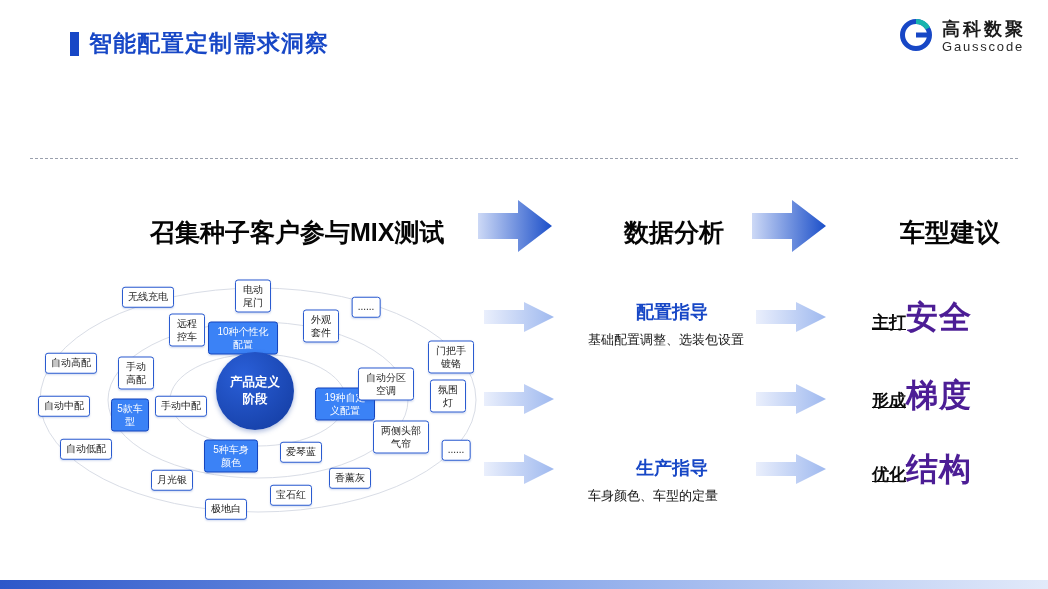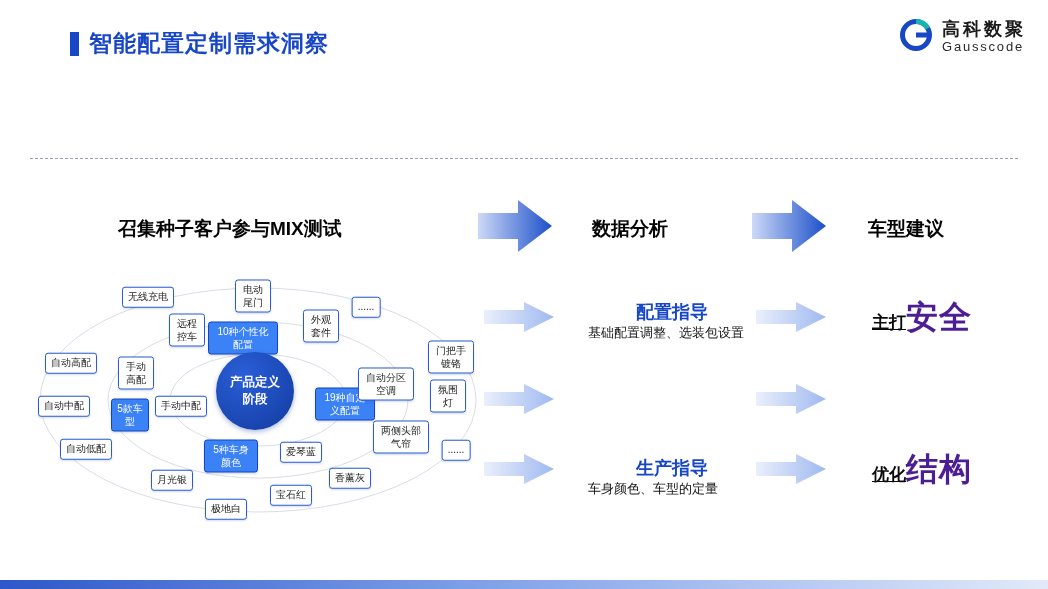--- a/index.html
+++ b/index.html
@@ -14,41 +14,41 @@
   .logo{position:absolute;right:22px;top:16px;display:flex;align-items:center;gap:7px;}
   .logo-text .cn{font-size:18px;font-weight:bold;color:#1b1b1b;letter-spacing:3px;line-height:1.15;}
   .logo-text .en{font-size:13px;color:#2a2a2a;letter-spacing:1.8px;line-height:1.15;}
 
   
   .subtitle{position:absolute;left:0;right:0;top:110px;text-align:center;font-size:21px;color:#0c0c0c;}
   .subtitle .hl{color:#1747c6;font-weight:bold;}
   .divider{position:absolute;left:30px;right:30px;top:158px;border-top:1.5px dashed #9aa0ad;}
 
   
-  .col-heading{position:absolute;top:216px;font-size:19px;font-weight:bold;color:#050505;}
+  .col-heading{position:absolute;top:216px;font-size:25px;font-weight:bold;color:#050505;margin-left:32px;}
 
   
   .arrow{position:absolute;}
 
   
   .diagram{position:absolute;left:28px;top:265px;width:492px;height:300px;}
   .rings{position:absolute;left:0;top:0;}
   .node{position:absolute;transform:translate(-50%,-50%);background:#ffffff;border:1px solid #2a5bd0;
         border-radius:3px;padding:3px 5px;font-size:10px;line-height:1.25;color:#1e1e1e;text-align:center;
         box-shadow:0 1px 2px rgba(30,70,180,.18);}
   .node.primary{background:#3b82f6;border-color:#1545bd;color:#ffffff;font-weight:normal;}
   .center-node{position:absolute;transform:translate(-50%,-50%);width:78px;height:78px;border-radius:50%;
         background:radial-gradient(circle at 35% 30%,#2a5fd8,#123a9e);color:#ffffff;font-weight:bold;
         font-size:12.5px;line-height:1.35;display:flex;align-items:center;justify-content:center;
         text-align:center;padding:9px;box-sizing:border-box;box-shadow:0 2px 5px rgba(20,60,160,.35);}
 
   
   .analysis-item{position:absolute;left:588px;width:180px;}
   .analysis-title{font-size:18px;font-weight:bold;color:#1747c6;padding-left:48px;}
-  .analysis-desc{font-size:13px;color:#141414;white-space:nowrap;}
+  .analysis-desc{font-size:13px;color:#141414;margin-top:7px;white-space:nowrap;}
 
   
   .suggestion{position:absolute;left:872px;display:flex;align-items:baseline;}
   .sug-prefix{font-size:17px;font-weight:bold;color:#0a0a0a;text-decoration:underline;}
   .sug-key{font-size:32px;font-weight:bold;color:#4c1d95;letter-spacing:1px;}
 
   .bottom-bar{position:absolute;left:0;right:0;bottom:0;height:9px;
         background:linear-gradient(90deg,#2d57c9 0%,#7e9fe8 45%,#e2eafa 100%);}
 </style>
 </head>
@@ -178,19 +178,23 @@
   </div>
   <div class="analysis-item" style="top:456px">
     <div class="analysis-title">生产指导</div>
     <div class="analysis-desc">车身颜色、车型的定量</div>
   </div>
 
   <div class="suggestion" style="top:296px">
     <span class="sug-prefix">主打</span>
       <span class="sug-key">安全</span>
   </div>
+  <div class="suggestion" style="top:374px">
+    <span class="sug-prefix">形成</span>
+      <span class="sug-key">梯度</span>
+  </div>
   <div class="suggestion" style="top:448px">
     <span class="sug-prefix">优化</span>
       <span class="sug-key">结构</span>
   </div>
 
   <div class="bottom-bar"></div>
 </div>
 
 </body></html>

